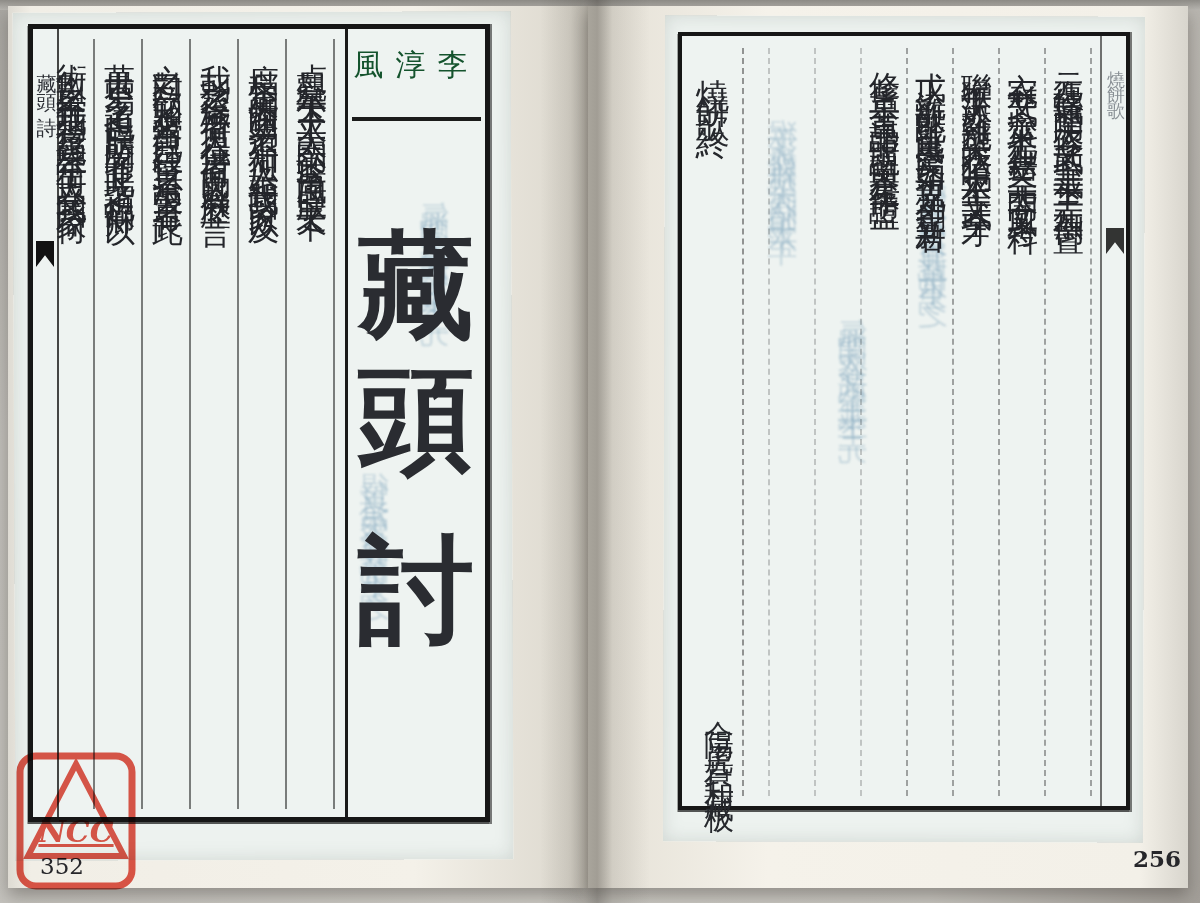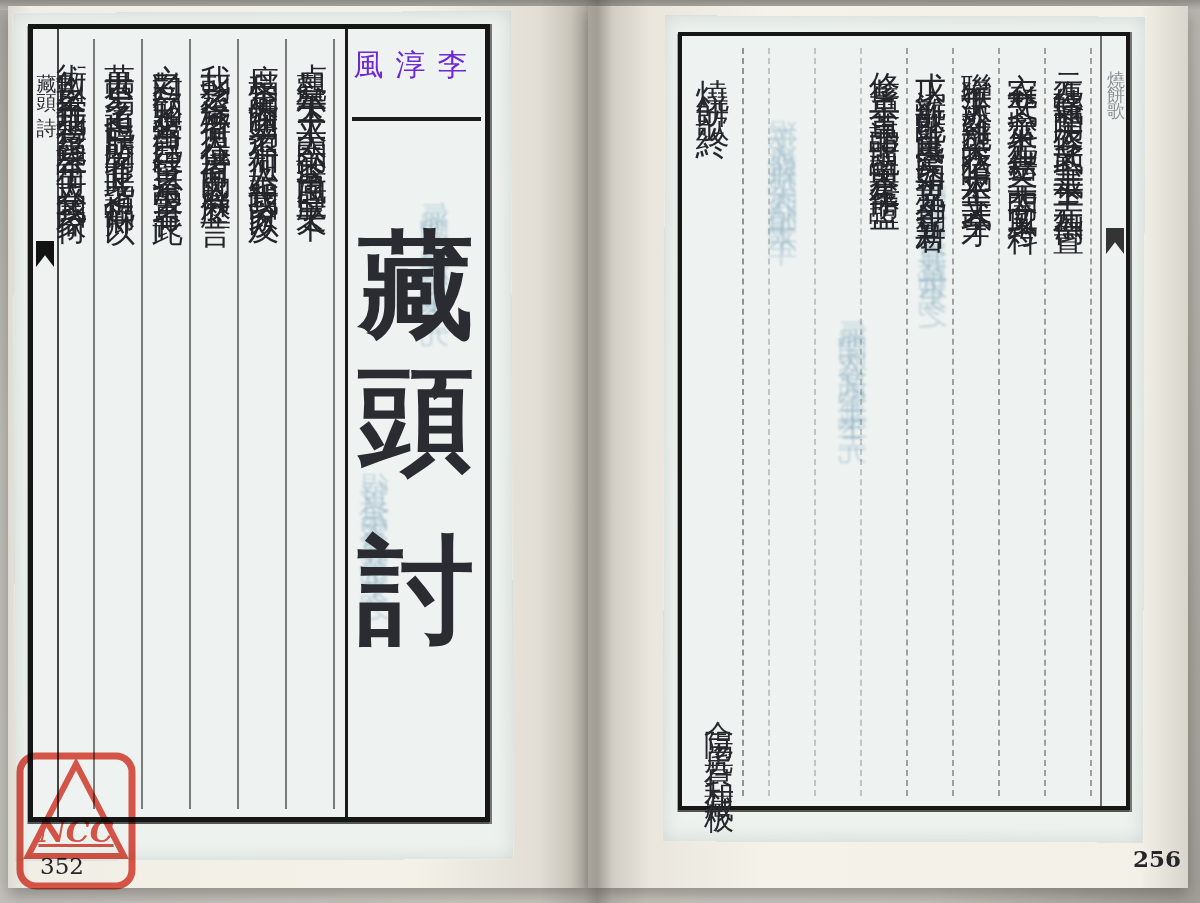--- a/index.html
+++ b/index.html
@@ -41,21 +41,21 @@
     clip-path:polygon(0 0,100% 0,100% 100%,50% 55%,0 100%); }
   .lp-fishtail { left:3px; top:212px; }
 
   
   .lp-col { position:absolute; top:10px; bottom:8px; width:44px; font-size:31px; letter-spacing:8px;
     border-right:2px solid rgba(25,25,25,.55); padding-left:5px; }
 
   
   .lp-title-strip { position:absolute; right:0; top:0; bottom:0; width:140px; border-left:3px solid #1a1a1a; }
   .lp-author { position:absolute; top:16px; left:0; right:0; text-align:center; font-size:30px;
-    letter-spacing:12px; color:#6d28d9; direction:rtl; unicode-bidi:bidi-override; }
+    letter-spacing:12px; color:#14532d; direction:rtl; unicode-bidi:bidi-override; }
   .lp-rule { position:absolute; top:88px; left:4px; right:4px; border-top:4px solid #1b1b1b; }
   .lp-big { position:absolute; top:102px; left:8px; font-size:116px; letter-spacing:152px;
     font-weight:bold; line-height:124px; color:#2a2c31; }
 
   
   .rp-spine { position:absolute; right:0; top:0; bottom:0; width:26px; border-left:2px solid rgba(25,25,25,.6); }
   .rp-spine-title { position:absolute; top:20px; left:2px; font-size:18px; letter-spacing:16px; color:rgba(55,62,72,.55); }
   .rp-fishtail { left:4px; top:192px; opacity:.85; }
 
   

